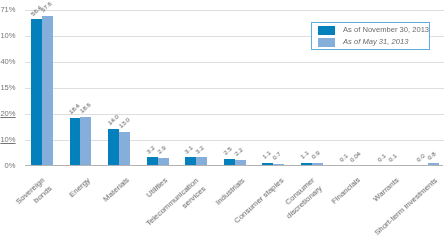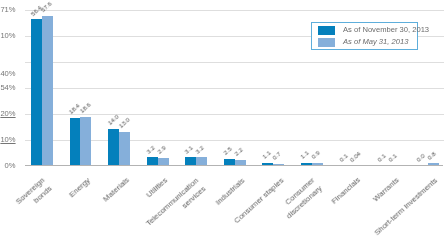--- a/index.html
+++ b/index.html
@@ -20,23 +20,23 @@
 <body>
 
 <div id="chart">
     <div class="axisline" style="top: 165px;"></div>
     <div class="ytick" style="top: 160.8px;">0%</div>
     <div class="gridline" style="top: 140px;"></div>
     <div class="ytick" style="top: 134.9px; text-decoration: underline;">10%</div>
     <div class="gridline" style="top: 114px;"></div>
     <div class="ytick" style="top: 109px; text-decoration: underline;">20%</div>
     <div class="gridline" style="top: 88px;"></div>
-    <div class="ytick" style="top: 83.1px;">54%</div>
+    <div class="ytick" style="top: 83.1px;">15%</div>
     <div class="gridline" style="top: 62px;"></div>
-    <div class="ytick" style="top: 57.2px; margin-top: 12px;">40%</div>
+    <div class="ytick" style="top: 57.2px;">40%</div>
     <div class="gridline" style="top: 36px;"></div>
     <div class="ytick" style="top: 31.3px;">10%</div>
     <div class="gridline" style="top: 10px;"></div>
     <div class="ytick" style="top: 5.4px;">71%</div>
     <div class="bar" style="left: 31px; width: 10.9px; height: 146.076px; top: 19.324px; background: rgb(4, 128, 188);"></div>
     <div class="vlabel" style="left: 29.5948px; top: 6.59253px;">56.4</div>
     <div class="bar" style="left: 41.9px; width: 10.9px; height: 149.184px; top: 16.216px; background: rgb(133, 175, 218);"></div>
     <div class="vlabel" style="left: 40.4948px; top: 3.48453px;">57.6</div>
     <div class="xlabel" style="left: 15.9715px; top: 184.062px;">Sovereign<br>bonds</div>
     <div class="bar" style="left: 69.58px; width: 10.9px; height: 47.656px; top: 117.744px; background: rgb(4, 128, 188);"></div>
@@ -77,19 +77,19 @@
     <div class="vlabel" style="left: 338.676px; top: 153.56px;">0.1</div>
     <div class="vlabel" style="left: 349.135px; top: 152.565px;">0.04</div>
     <div class="xlabel" style="left: 328.292px; top: 185.475px;">Financials</div>
     <div class="vlabel" style="left: 377.256px; top: 153.56px;">0.1</div>
     <div class="vlabel" style="left: 388.156px; top: 153.56px;">0.1</div>
     <div class="xlabel" style="left: 370.195px; top: 184.199px;">Warrants</div>
     <div class="vlabel" style="left: 415.836px; top: 153.819px;">0.0</div>
     <div class="bar" style="left: 427.7px; width: 10.9px; height: 2.072px; top: 163.328px; background: rgb(133, 175, 218);"></div>
     <div class="vlabel" style="left: 426.736px; top: 151.747px;">0.8</div>
     <div class="xlabel" style="left: 365.332px; top: 200.875px;">Short-term investments</div>
-    <div class="" id="legend" style="left: 311.4px; top: 22.4px; width: 107px; height: 27.9px;">
+    <div class="" id="legend" style="left: 311.4px; top: 22.4px; width: 119px; height: 27.9px;">
       <div class="sw" style="background: rgb(4, 128, 188); left: 5.4px; top: 2.9px;"></div>
       <div class="lglab" style="left: 30.6px; top: 1.9px;">As of November 30, 2013</div>
       <div class="sw" style="background: rgb(133, 175, 218); left: 5.4px; top: 15px;"></div>
       <div class="lglab" style="left: 30.6px; top: 13.9px; font-style: italic;">As of May 31, 2013</div>
     </div>
   </div>
 
 </body></html>

